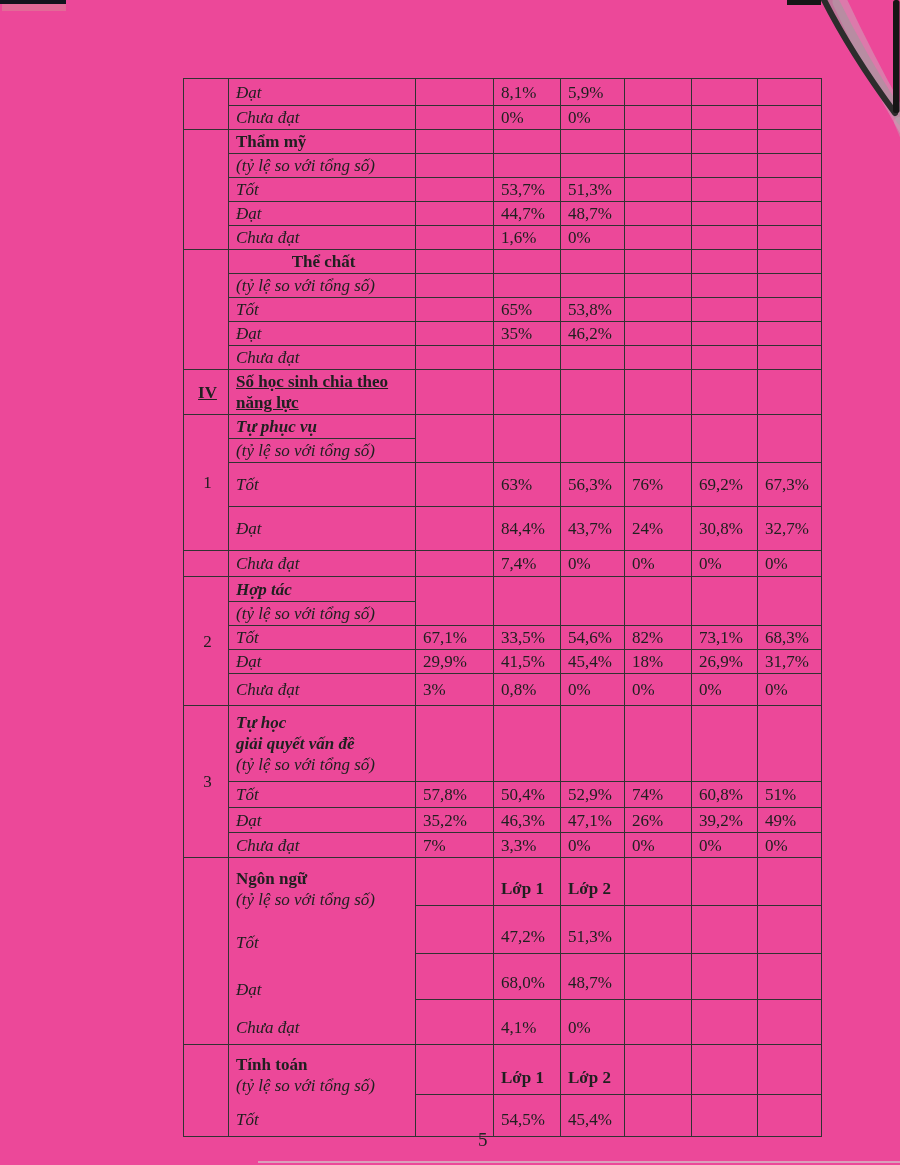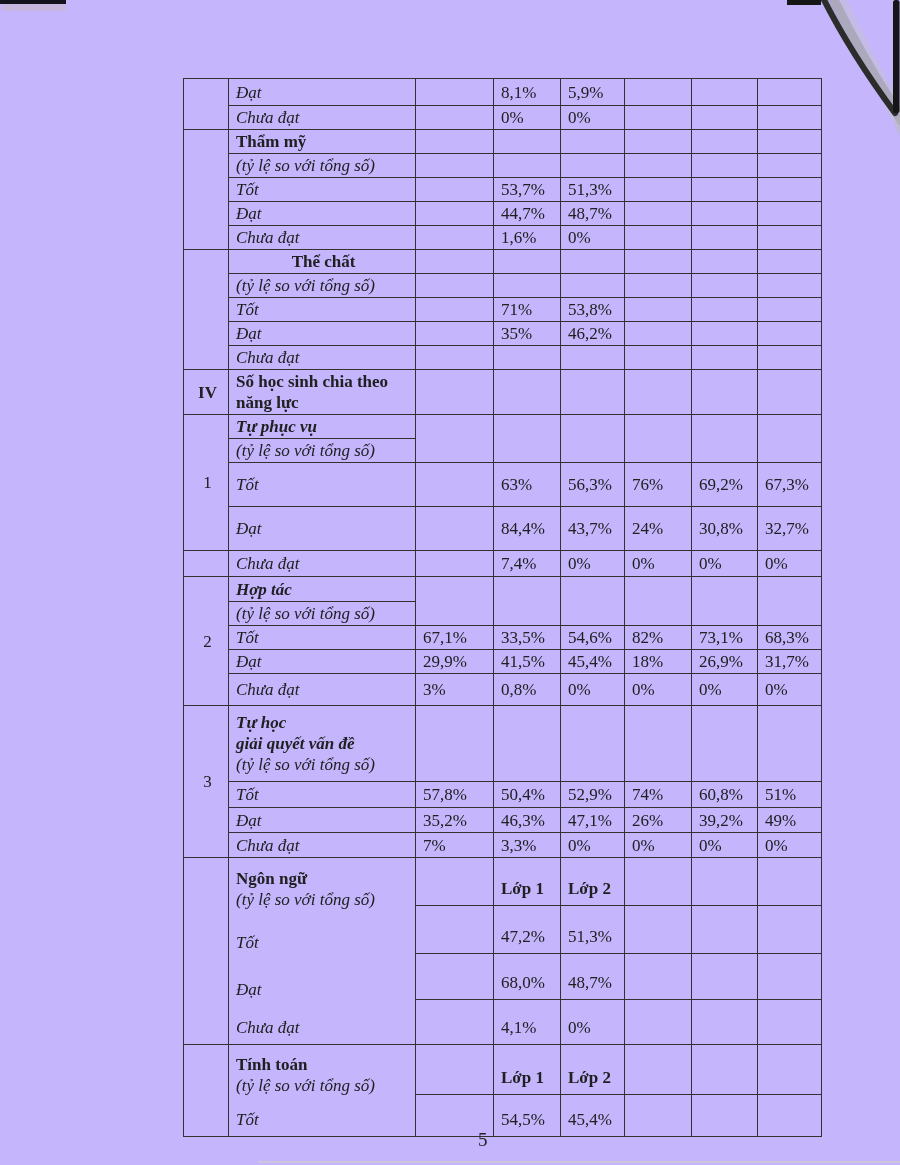--- a/index.html
+++ b/index.html
@@ -2,21 +2,21 @@
 <html><head>
 <meta charset="utf-8">
 <style>
   html,body { margin:0; padding:0; }
   body {
     width:900px; height:1165px; position:relative; overflow:hidden;
     background:#ffffff;
     font-family:"Liberation Serif","DejaVu Serif",serif;
     color:#1f1f1f;
   }
-  .page { position:absolute; inset:0; background:#c4b5fd; }
+  .page { position:absolute; inset:0; background:#ec4899; }
 
   table.doc {
     position:absolute; left:183px; top:78px;
     border-collapse:collapse; table-layout:fixed;
   }
   table.doc td {
     border:1.5px solid #323232;
     font-size:17px; line-height:21px;
     padding:1px 4px 1px 7px;
     vertical-align:middle;
@@ -145,21 +145,21 @@
           <td></td>
           <td></td>
           <td></td>
           <td></td>
           <td></td>
           <td></td>
         </tr>
         <tr style="height: 22px;">
           <td class="i">Tốt</td>
           <td></td>
-          <td>71%</td>
+          <td>65%</td>
           <td>53,8%</td>
           <td></td>
           <td></td>
           <td></td>
         </tr>
         <tr style="height: 23px;">
           <td class="i">Đạt</td>
           <td></td>
           <td>35%</td>
           <td>46,2%</td>
@@ -169,21 +169,21 @@
         </tr>
         <tr style="height: 22px;">
           <td class="i">Chưa đạt</td>
           <td></td>
           <td></td>
           <td></td>
           <td></td>
           <td></td>
           <td></td>
         </tr>
-        <tr style="height: 45px;">
+        <tr style="height: 45px; text-decoration: underline;">
           <td class="num b">IV</td>
           <td class="b">Số học sinh chia theo
 năng lực</td>
           <td></td>
           <td></td>
           <td></td>
           <td></td>
           <td></td>
           <td></td>
         </tr>

